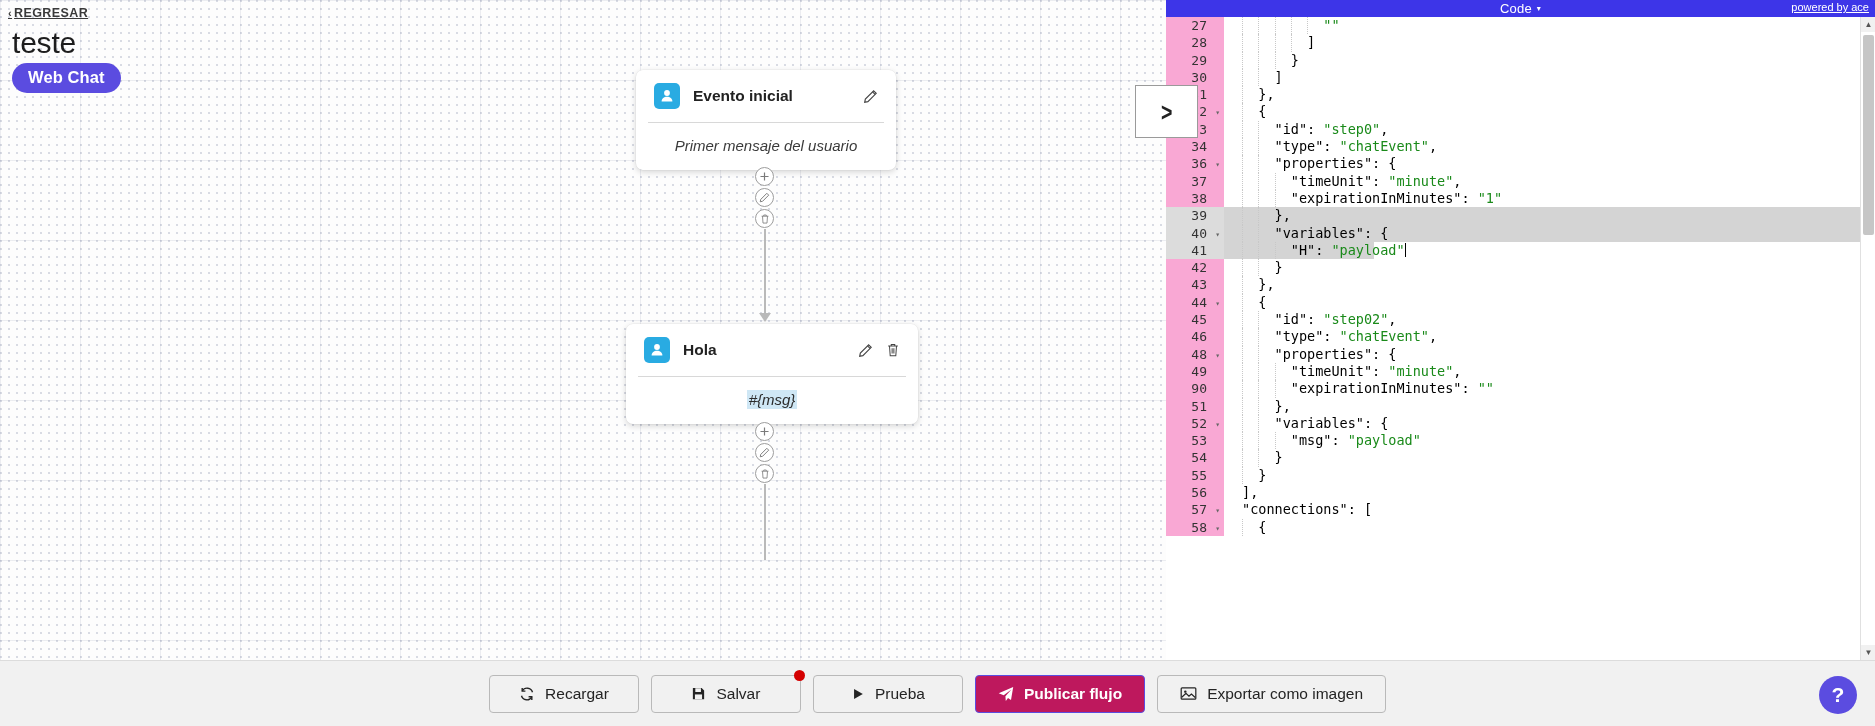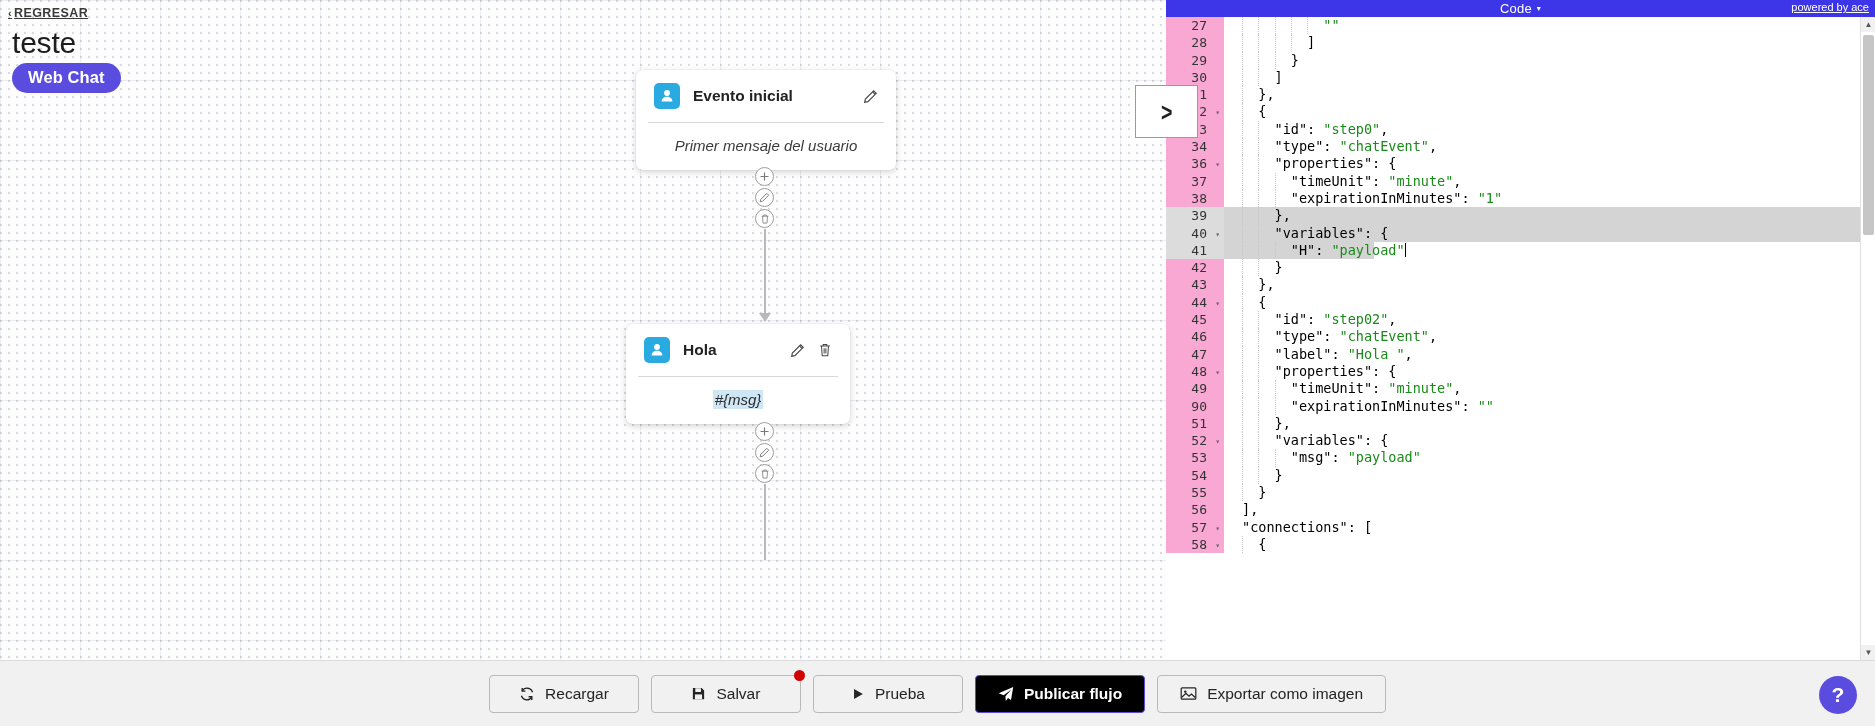--- a/index.html
+++ b/index.html
@@ -212,21 +212,21 @@
   .tb-btn {
     height: 38px; min-width: 150px;
     background: #f1f1f1; border: 1px solid #b9b9b9;
     border-radius: 4px;
     display: flex; align-items: center; justify-content: center;
     gap: 10px; padding: 0 22px;
     font-size: 15.5px; color: #242424; cursor: pointer;
     position: relative;
   }
   .tb-btn.primary {
-    background: #000000; border-color: #5b4ce0; color: #fff; font-weight: 700;
+    background: #be185d; border-color: #5b4ce0; color: #fff; font-weight: 700;
   }
   .tb-btn .ti { line-height: 0; display: flex; }
   .tb-dot {
     position: absolute; right: -5px; top: -6px;
     width: 11px; height: 11px; border-radius: 50%;
     background: #d40000;
   }
   #help-fab {
     position: absolute; right: 18px; bottom: 12px;
     width: 38px; height: 38px; border-radius: 50%;
@@ -291,21 +291,21 @@
       <svg width="11" height="11" viewBox="0 0 16 16" fill="none" stroke="#7a7a7a" stroke-width="1.4">
         <path d="M11.4 1.9l2.7 2.7L5.2 13.5 1.8 14.2l.7-3.4z"></path>
       </svg>
     </div>
     <div class="circ-btn" style="left:755px; top:209px;">
       <svg width="10" height="10" viewBox="0 0 14 16" fill="none" stroke="#7a7a7a" stroke-width="1.3">
         <path d="M1.5 3.5h11M5 3.5V1.6h4v1.9M3 3.5l.8 11h6.4l.8-11"></path>
       </svg>
     </div>
 
-    <div class="node" style="left:626px; top:324px; width:224px;">
+    <div class="node" style="left:626px; top:324px; width:292px;">
       <div class="node-head">
         <span class="node-icon">
           <svg width="16" height="16" viewBox="0 0 16 16">
             <circle cx="8" cy="5" r="2.9" fill="#fff"></circle>
             <path d="M2.6 13.6c0-3 2.4-4.8 5.4-4.8s5.4 1.8 5.4 4.8z" fill="#fff"></path>
           </svg>
         </span>
         <span class="node-title">Hola</span>
         <span class="node-actions">
           <span class="icon-btn">
@@ -429,24 +429,20 @@
           </div>
           <div class="code-row">
             <div class="gutter-cell">45</div>
             <div class="code-cell"><span class="indent-guides"><span class="ig" style="left: 0px;"></span><span class="ig" style="left: 16.3px;"></span></span><span class="txt">    <span class="k">"id"</span>: <span class="s">"step02"</span>,</span></div>
           </div>
           <div class="code-row">
             <div class="gutter-cell">46</div>
             <div class="code-cell"><span class="indent-guides"><span class="ig" style="left: 0px;"></span><span class="ig" style="left: 16.3px;"></span></span><span class="txt">    <span class="k">"type"</span>: <span class="s">"chatEvent"</span>,</span></div>
           </div>
           <div class="code-row">
-            <div class="gutter-cell">47</div>
-            <div class="code-cell"><span class="indent-guides"><span class="ig" style="left: 0px;"></span><span class="ig" style="left: 16.3px;"></span></span><span class="txt">    <span class="k">"label"</span>: <span class="s">"Hola "</span>,</span></div>
-          </div>
-          <div class="code-row">
             <div class="gutter-cell">48<span class="fold">▾</span></div>
             <div class="code-cell"><span class="indent-guides"><span class="ig" style="left: 0px;"></span><span class="ig" style="left: 16.3px;"></span></span><span class="txt">    <span class="k">"properties"</span>: {</span></div>
           </div>
           <div class="code-row">
             <div class="gutter-cell">49</div>
             <div class="code-cell"><span class="indent-guides"><span class="ig" style="left: 0px;"></span><span class="ig" style="left: 16.3px;"></span><span class="ig" style="left: 32.6px;"></span></span><span class="txt">      <span class="k">"timeUnit"</span>: <span class="s">"minute"</span>,</span></div>
           </div>
           <div class="code-row">
             <div class="gutter-cell">90</div>
             <div class="code-cell"><span class="indent-guides"><span class="ig" style="left: 0px;"></span><span class="ig" style="left: 16.3px;"></span><span class="ig" style="left: 32.6px;"></span></span><span class="txt">      <span class="k">"expirationInMinutes"</span>: <span class="s">""</span></span></div>

